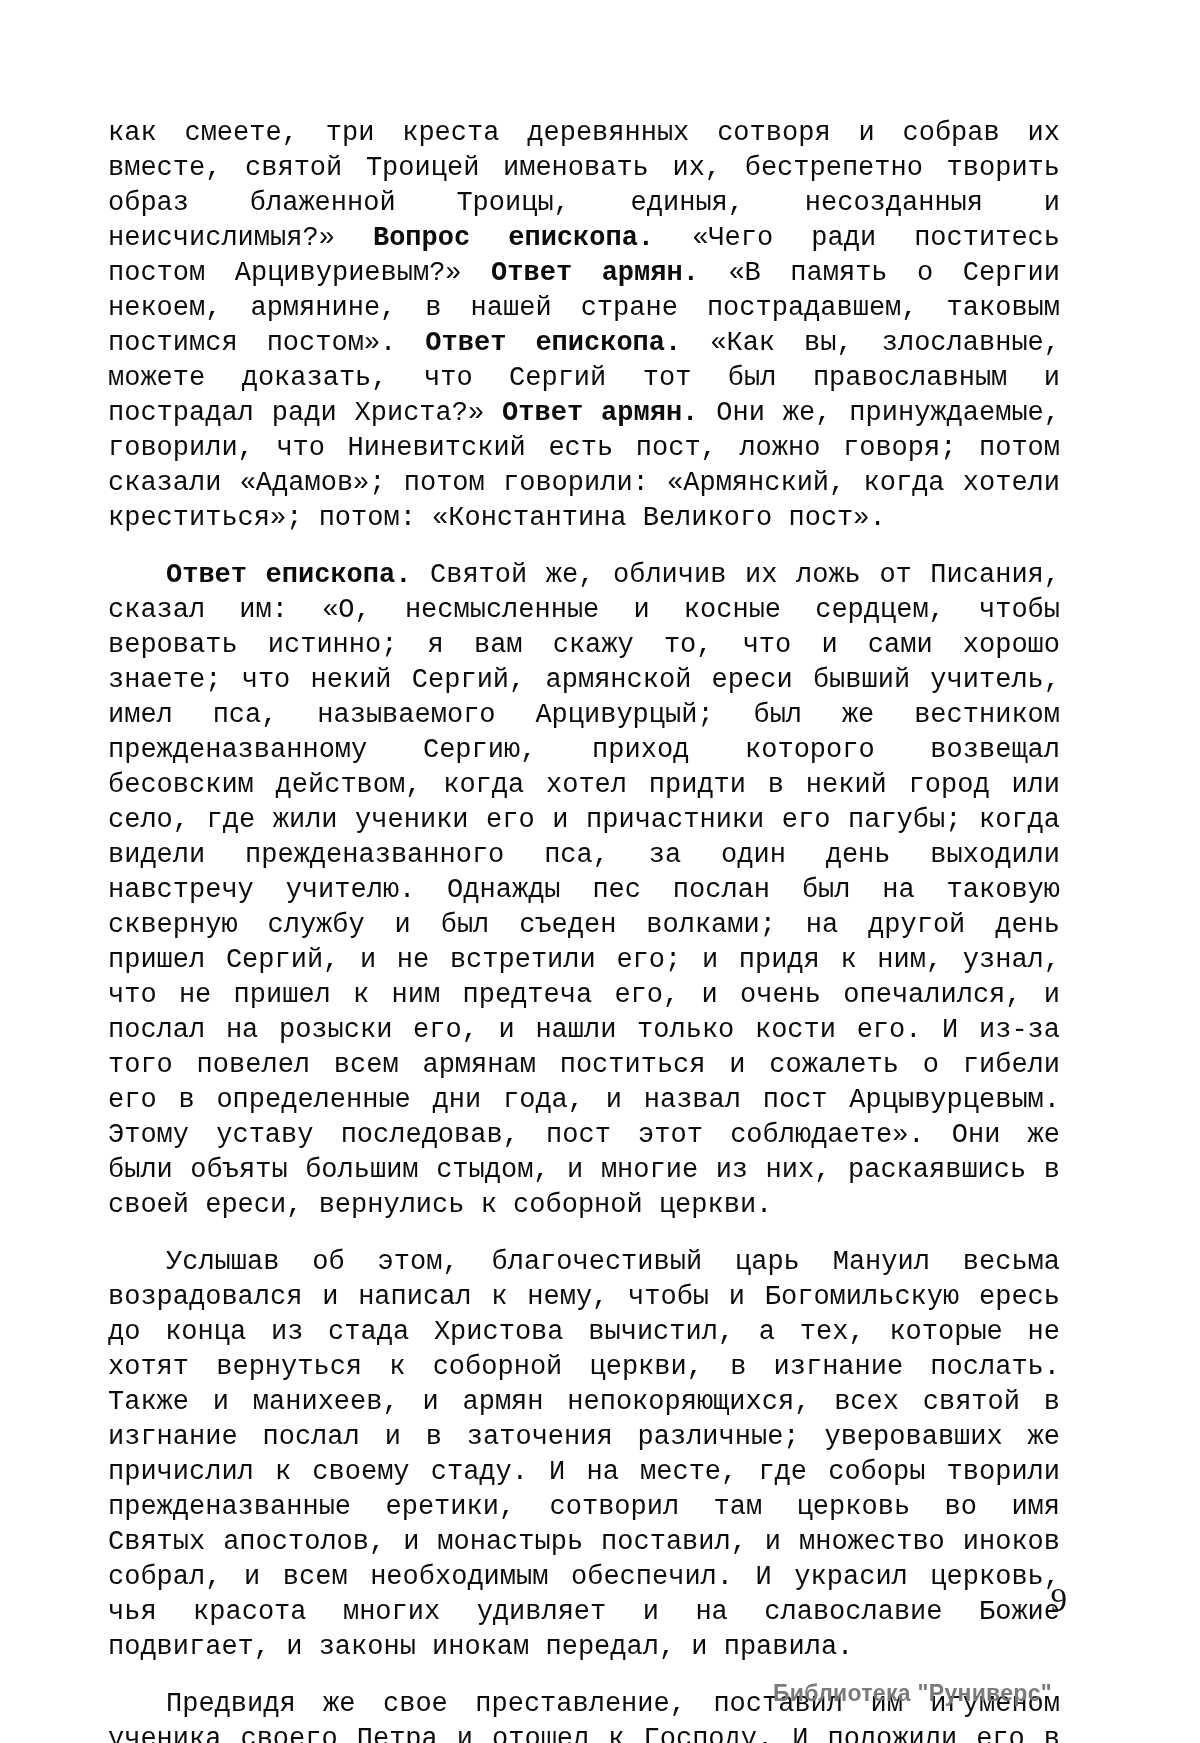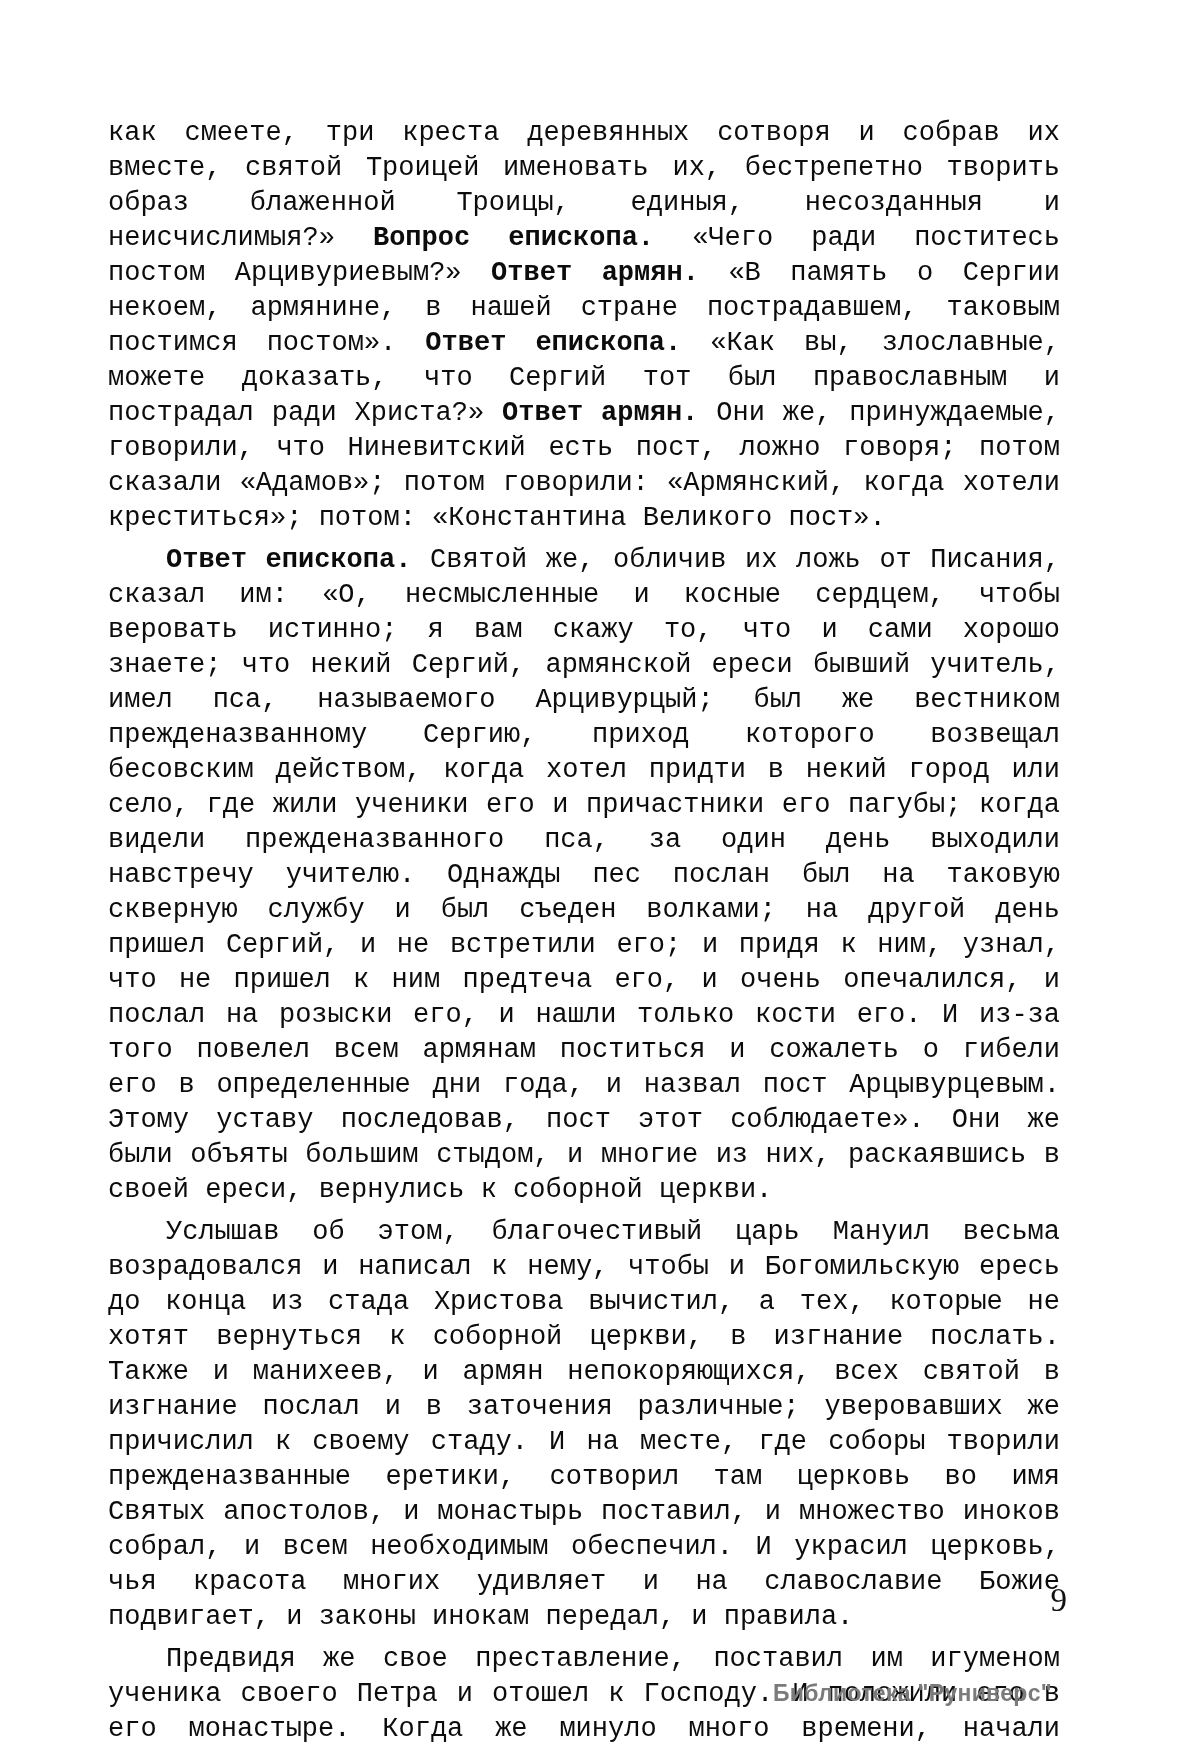--- a/index.html
+++ b/index.html
@@ -23,21 +23,21 @@
     font-size: 27px;
     line-height: 35px;
     color: #0c0c0c;
     text-align: justify;
   }
   .para {
     margin: 0;
     padding: 0;
   }
   .para + .para {
-    margin-top: 7px;
+    margin-top: 22px;
   }
   .para.indent {
     text-indent: 58px;
   }
   .para b {
     font-weight: bold;
   }
   .page-number {
     position: absolute;
     top: 1582px;

